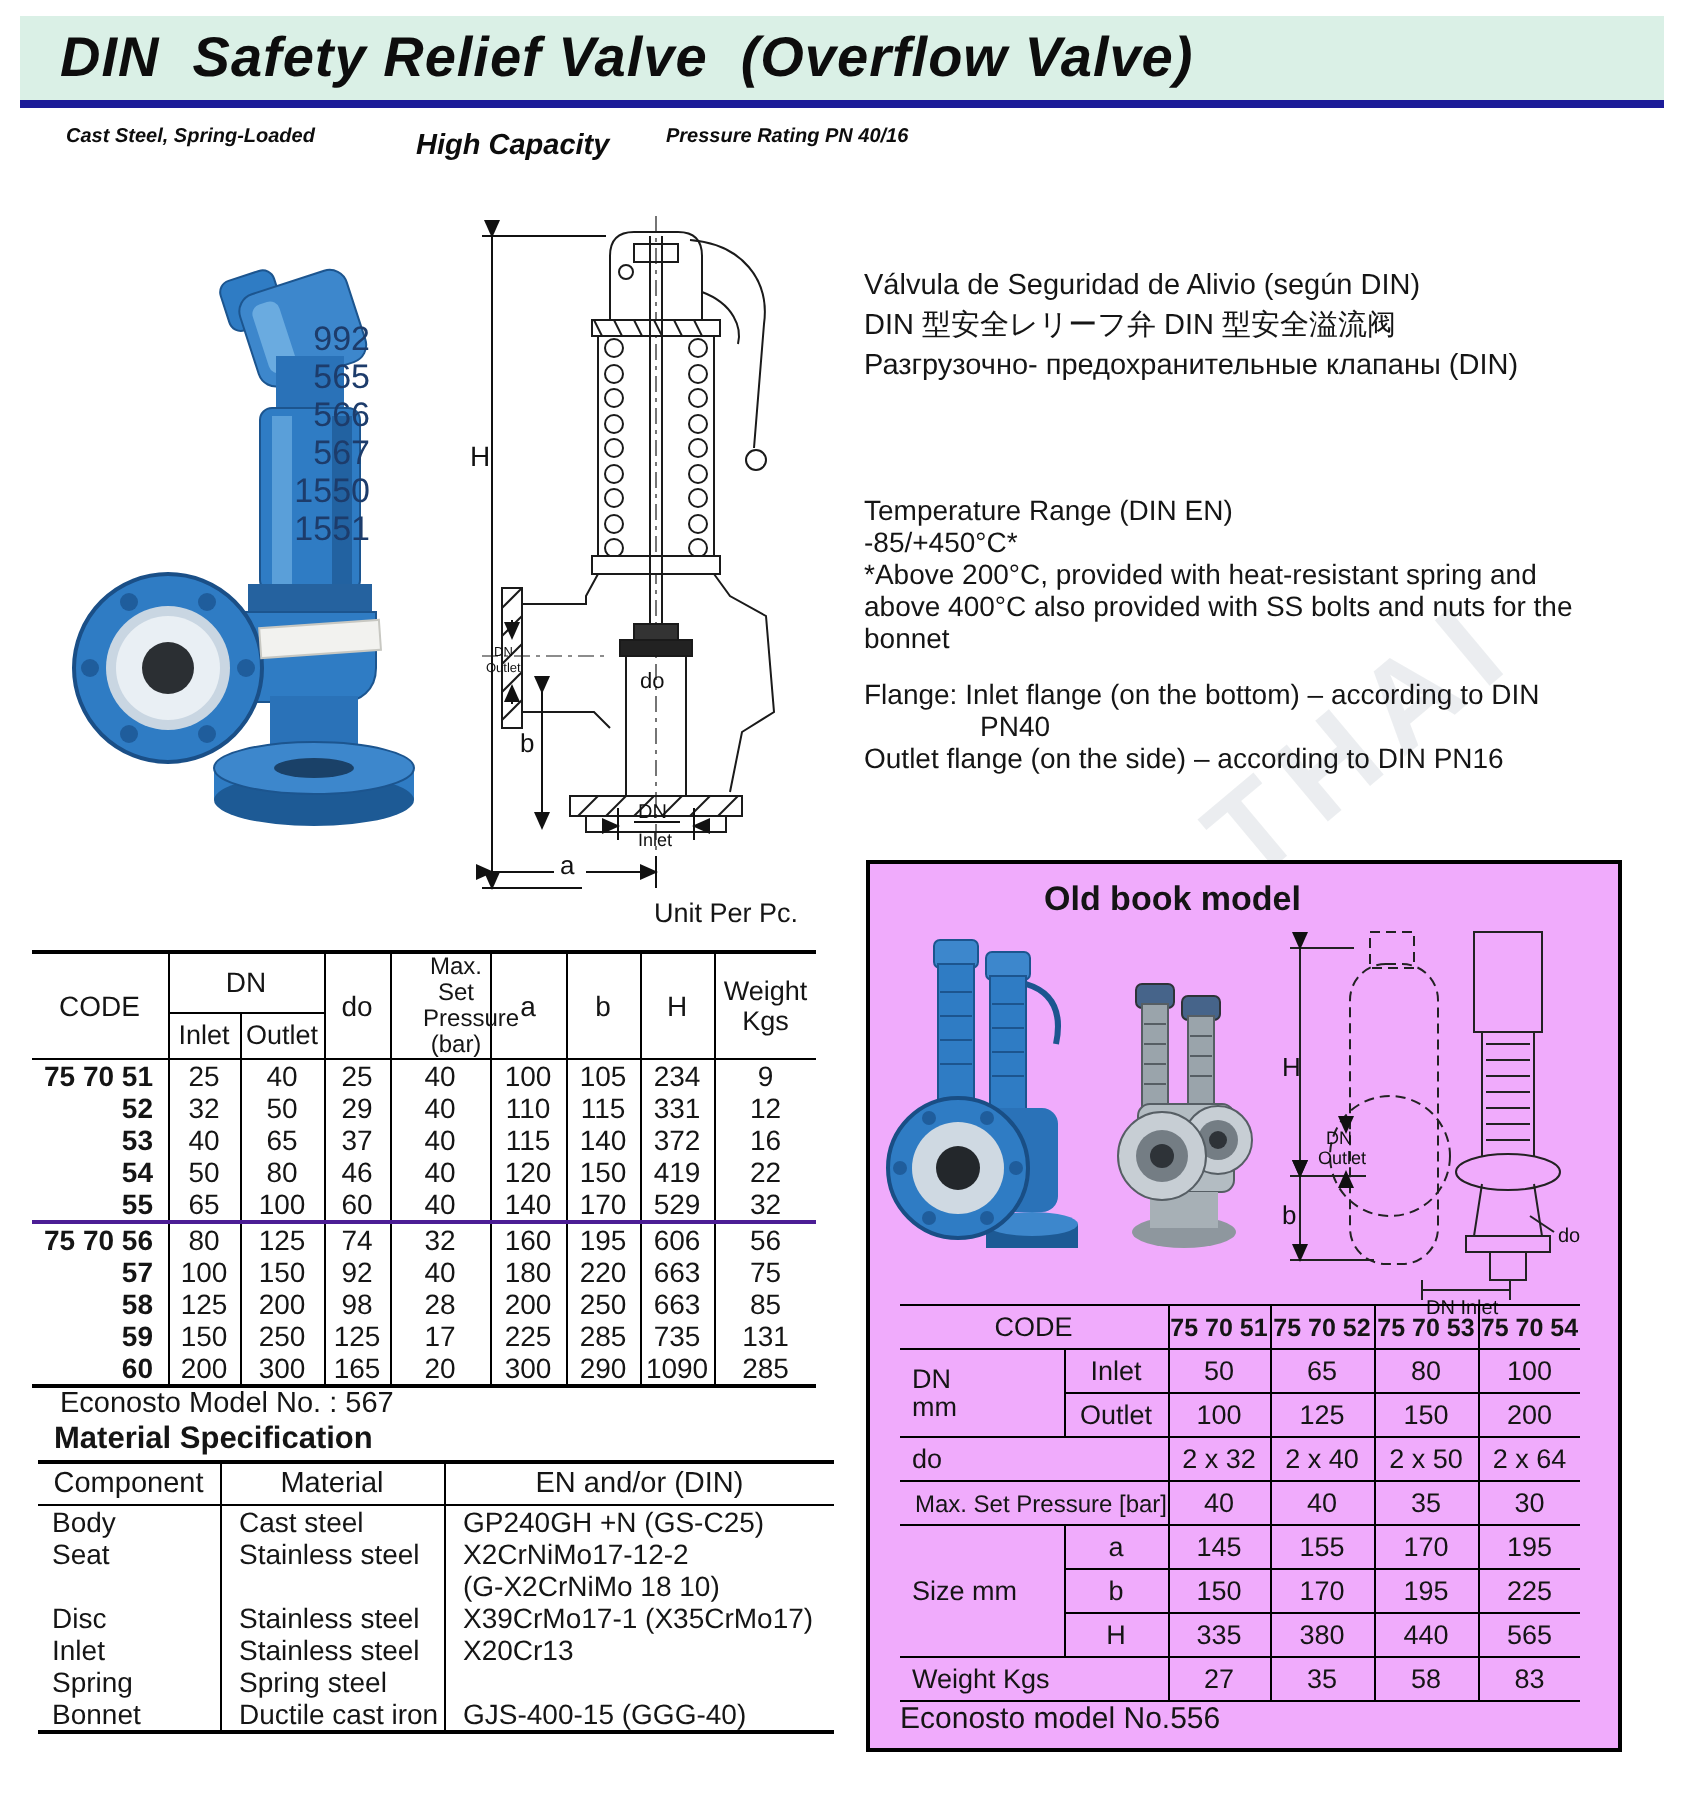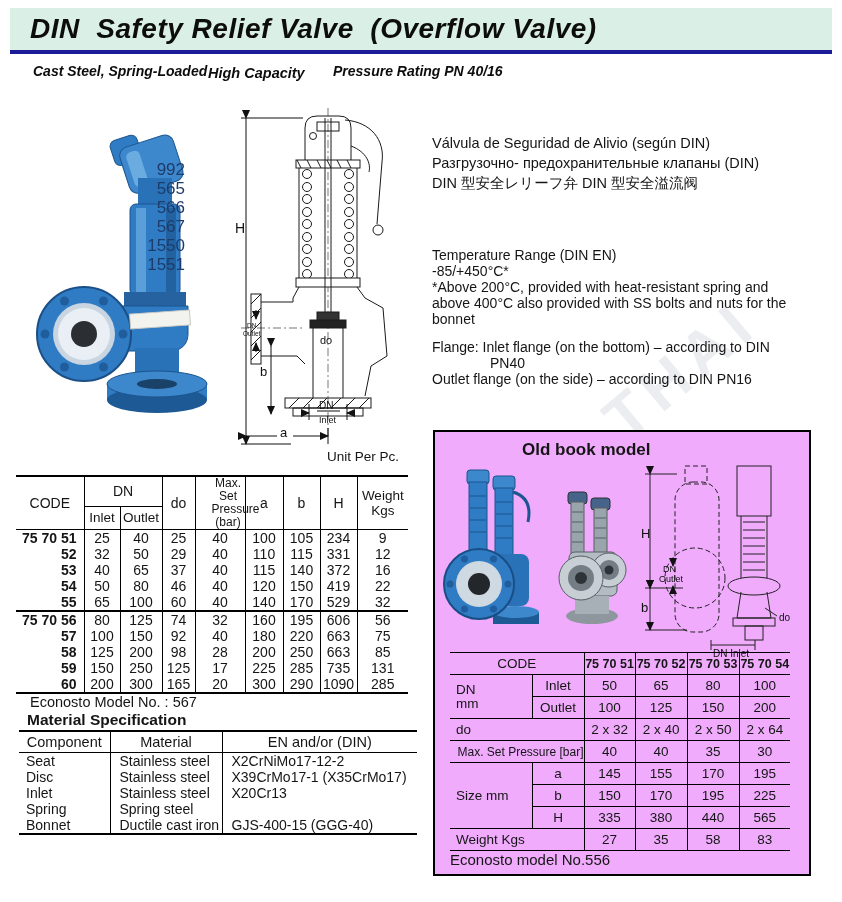--- a/index.html
+++ b/index.html
@@ -4,21 +4,21 @@
 <style>
   html,body{margin:0;padding:0;background:#f2f2f2;}
   .page{position:relative;width:842px;height:902px;background:#ffffff;
         font-family:"Liberation Sans",sans-serif;color:#151515;overflow:hidden;}
   .abs{position:absolute;}
   
   .band{left:10px;top:8px;width:822px;height:42px;background:#daf0e6;}
   .title{left:30px;top:13px;font-size:28px;font-weight:bold;font-style:italic;
          white-space:pre;letter-spacing:.5px;color:#0d0d0d;}
   .rule{left:10px;top:50px;width:822px;height:4px;background:#1c1c99;}
-  .sub{font-weight:bold;font-style:italic;font-size:14px;color:#0d0d0d;}
+  .sub{font-weight:bold;font-style:italic;font-size:10px;color:#0d0d0d;}
   
   .models{left:139px;top:160px;width:46px;text-align:right;font-size:17px;
           line-height:19px;color:#1d3c6b;}
   
   .intl{left:432px;top:133px;width:400px;font-size:14.5px;line-height:20px;}
   .tblock{left:432px;top:247px;width:398px;font-size:14px;line-height:16px;}
   .fblock{left:432px;top:339px;width:398px;font-size:14px;line-height:16px;}
   .indent{padding-left:58px;}
   .unit{left:327px;top:449px;font-size:13.5px;}
   
@@ -34,21 +34,21 @@
   .main tr>*:first-child{border-left:none;}
   .main tr>*:last-child{border-right:none;}
   .main thead th{font-size:14px;border-bottom:1.5px solid #000;}
   .main thead .r1 th{height:26px;}
   .main thead .r2 th{height:20px;font-size:13.5px;}
   .main thead th.dn{border-bottom:1px solid #000;}
   .main thead th.set{font-size:12px;line-height:13px;padding-left:16px;}
   .main thead th.wt{font-size:13.5px;line-height:15px;}
   .main tbody td{height:16px;font-size:14px;line-height:16px;}
   .main tbody td.code{text-align:right;padding-right:7px;font-weight:bold;}
-  .main tbody tr.div td{border-top:2px solid #000000;}
+  .main tbody tr.div td{border-top:2px solid #4c1d95;}
   .main tbody tr:last-child td{border-bottom:2px solid #000;}
   .econ1{left:30px;top:694px;font-size:14.5px;}
   .mattitle{left:27px;top:711px;font-size:15.5px;font-weight:bold;text-align:center;}
   
   .mat{left:19px;top:730px;width:398px;border-top:2px solid #000;border-bottom:2px solid #000;}
   .mat th,.mat td{padding:0;font-weight:normal;margin-top:24px;}
   .mat th{height:20px;font-size:14.5px;border-bottom:1.5px solid #000;text-align:center;}
   .mat td{height:16px;font-size:14px;line-height:16px;text-align:left;padding-left:9px;}
   .mat td.c1{padding-left:7px;}
   .mat tr>*:nth-child(2){border-left:1px solid #000;border-right:1px solid #000;}
@@ -214,22 +214,22 @@
     <text x="87" y="238" font-size="11">do</text>
     <text x="14" y="222" font-size="6.5">DN</text>
     <text x="10" y="230" font-size="6.5">Outlet</text>
     <text x="86" y="303" font-size="10">DN</text>
     <text x="86" y="317" font-size="9">Inlet</text>
   </svg>
   <div class="abs unit">Unit Per Pc.</div>
 
   <div class="abs intl">
     <div>Válvula de Seguridad de Alivio (según DIN)</div>
+    <div>DIN 型安全レリーフ弁 DIN 型安全溢流阀</div>
     <div>Разгрузочно- предохранительные клапаны (DIN)</div>
-    <div>DIN 型安全レリーフ弁 DIN 型安全溢流阀</div>
   </div>
 
   <div class="abs tblock">
     <div>Temperature Range (DIN EN)</div>
     <div>-85/+450°C*</div>
     <div>*Above 200°C, provided with heat-resistant spring and</div>
     <div>above 400°C also provided with SS bolts and nuts for the</div>
     <div>bonnet</div>
   </div>
 
@@ -391,23 +391,33 @@
       </colgroup>
     <thead>
         <tr>
       <th>Component</th>
       <th>Material</th>
       <th>EN and/or (DIN)</th>
     </tr>
       </thead>
     <tbody>
       <tr>
+          <td class="c1">Body</td>
+          <td>Cast steel</td>
+          <td>GP240GH +N (GS-C25)</td>
+        </tr>
+      <tr>
           <td class="c1">Seat</td>
           <td>Stainless steel</td>
           <td>X2CrNiMo17-12-2</td>
+        </tr>
+      <tr>
+          <td class="c1"></td>
+          <td></td>
+          <td>(G-X2CrNiMo 18 10)</td>
         </tr>
       <tr>
           <td class="c1">Disc</td>
           <td>Stainless steel</td>
           <td>X39CrMo17-1 (X35CrMo17)</td>
         </tr>
       <tr>
           <td class="c1">Inlet</td>
           <td>Stainless steel</td>
           <td>X20Cr13</td>

